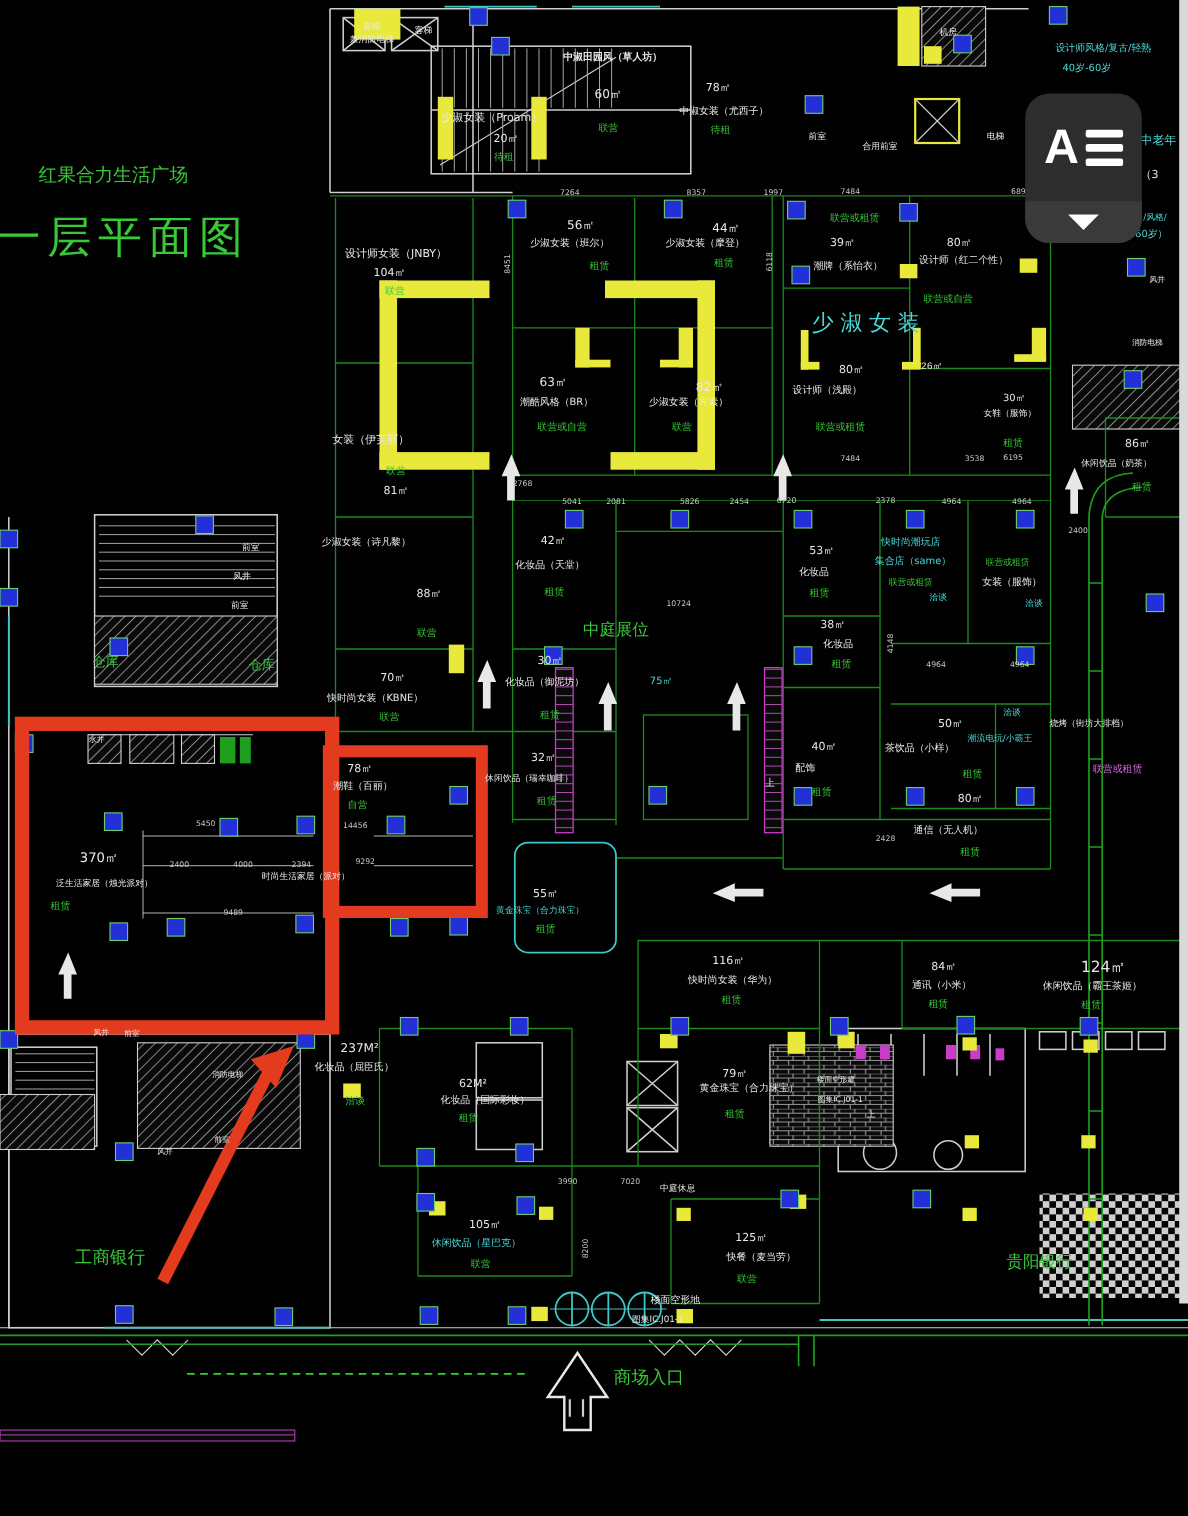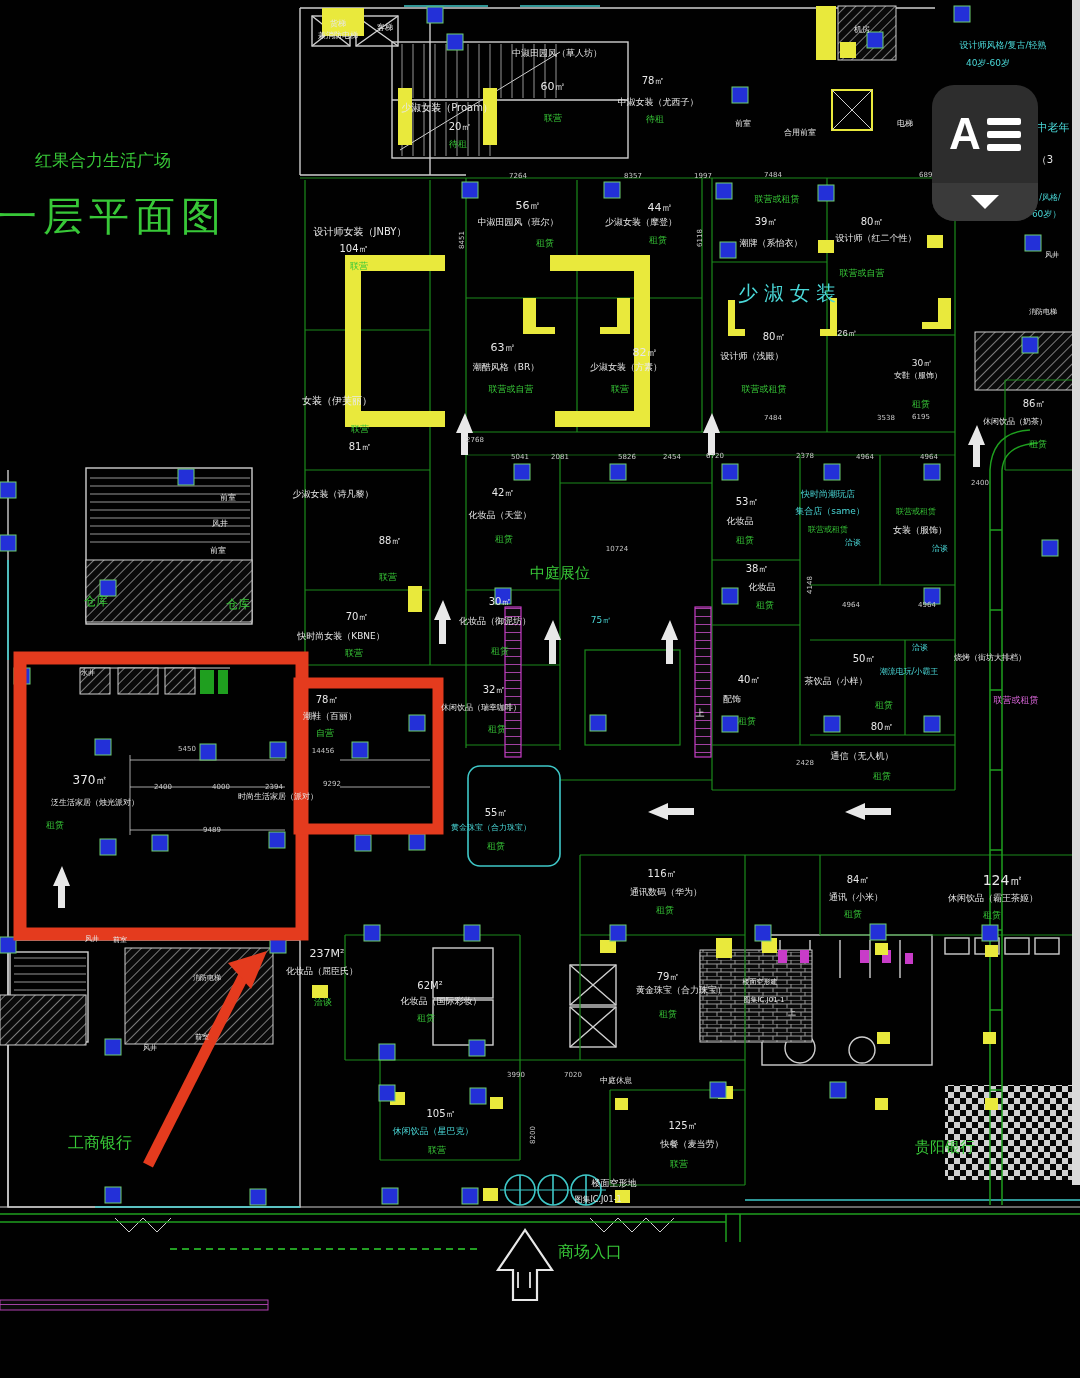--- a/index.html
+++ b/index.html
@@ -314,42 +314,42 @@
       <span class="lbl" style="left: 601px; top: 620px; font-size: 9px; color: rgb(74, 216, 216);">75㎡</span>
       <span class="lbl" style="left: 96px; top: 601px; font-size: 12px; color: rgb(56, 200, 56);">仓库</span>
       <span class="lbl" style="left: 238px; top: 604px; font-size: 12px; color: rgb(56, 200, 56);">仓库</span>
       <span class="lbl" style="left: 338px; top: 24px; font-size: 8px; color: rgb(232, 232, 232);">货梯</span>
       <span class="lbl" style="left: 338px; top: 36px; font-size: 8px; color: rgb(232, 232, 232);">兼消防电梯</span>
       <span class="lbl" style="left: 385px; top: 28px; font-size: 8px; color: rgb(232, 232, 232);">客梯</span>
       <span class="lbl" style="left: 862px; top: 30px; font-size: 8px; color: rgb(232, 232, 232);">机房</span>
       <span class="lbl" style="left: 447px; top: 108px; font-size: 10px; color: rgb(232, 232, 232);">少淑女装（Proam）</span>
       <span class="lbl" style="left: 460px; top: 127px; font-size: 10px; color: rgb(232, 232, 232);">20㎡</span>
       <span class="lbl" style="left: 458px; top: 144px; font-size: 9px; color: rgb(56, 200, 56);">待租</span>
-      <span class="lbl" style="left: 557px; top: 53px; font-size: 9px; color: rgb(232, 232, 232);">中淑田园风（草人坊）</span>
+      <span class="lbl" style="left: 557px; top: 53px; font-size: 9px; color: rgb(232, 232, 232); font-weight: bold;">中淑田园风（草人坊）</span>
       <span class="lbl" style="left: 553px; top: 86px; font-size: 11px; color: rgb(232, 232, 232);">60㎡</span>
       <span class="lbl" style="left: 553px; top: 118px; font-size: 9px; color: rgb(56, 200, 56);">联营</span>
       <span class="lbl" style="left: 653px; top: 81px; font-size: 10px; color: rgb(232, 232, 232);">78㎡</span>
       <span class="lbl" style="left: 658px; top: 102px; font-size: 9px; color: rgb(232, 232, 232);">中淑女装（尤西子）</span>
       <span class="lbl" style="left: 655px; top: 119px; font-size: 9px; color: rgb(56, 200, 56);">待租</span>
       <span class="lbl" style="left: 743px; top: 124px; font-size: 8px; color: rgb(232, 232, 232);">前室</span>
       <span class="lbl" style="left: 800px; top: 133px; font-size: 8px; color: rgb(232, 232, 232);">合用前室</span>
       <span class="lbl" style="left: 905px; top: 124px; font-size: 8px; color: rgb(232, 232, 232);">电梯</span>
       <span class="lbl" style="left: 1003px; top: 45px; font-size: 9px; color: rgb(74, 216, 216);">设计师风格/复古/轻熟</span>
       <span class="lbl" style="left: 988px; top: 63px; font-size: 9px; color: rgb(74, 216, 216);">40岁-60岁</span>
       <span class="lbl" style="left: 1053px; top: 127px; font-size: 11px; color: rgb(74, 216, 216);">中老年</span>
       <span class="lbl" style="left: 1045px; top: 160px; font-size: 10px; color: rgb(232, 232, 232);">（3</span>
       <span class="lbl" style="left: 1050px; top: 198px; font-size: 8px; color: rgb(74, 216, 216);">/风格/</span>
       <span class="lbl" style="left: 1045px; top: 214px; font-size: 9px; color: rgb(74, 216, 216);">-60岁）</span>
       <span class="lbl" style="left: 1052px; top: 255px; font-size: 7px; color: rgb(232, 232, 232);">风井</span>
       <span class="lbl" style="left: 1043px; top: 312px; font-size: 7px; color: rgb(232, 232, 232);">消防电梯</span>
       <span class="lbl" style="left: 360px; top: 232px; font-size: 10px; color: rgb(232, 232, 232);">设计师女装（JNBY）</span>
       <span class="lbl" style="left: 354px; top: 249px; font-size: 10px; color: rgb(232, 232, 232);">104㎡</span>
       <span class="lbl" style="left: 359px; top: 266px; font-size: 9px; color: rgb(56, 200, 56);">联营</span>
       <span class="lbl" style="left: 528px; top: 205px; font-size: 11px; color: rgb(232, 232, 232);">56㎡</span>
-      <span class="lbl" style="left: 518px; top: 222px; font-size: 9px; color: rgb(232, 232, 232);">中淑田园风（班尔）</span>
+      <span class="lbl" style="left: 518px; top: 222px; font-size: 9px; color: rgb(232, 232, 232);">少淑女装（班尔）</span>
       <span class="lbl" style="left: 545px; top: 243px; font-size: 9px; color: rgb(56, 200, 56);">租赁</span>
       <span class="lbl" style="left: 660px; top: 207px; font-size: 11px; color: rgb(232, 232, 232);">44㎡</span>
       <span class="lbl" style="left: 641px; top: 222px; font-size: 9px; color: rgb(232, 232, 232);">少淑女装（摩登）</span>
       <span class="lbl" style="left: 658px; top: 240px; font-size: 9px; color: rgb(56, 200, 56);">租赁</span>
       <span class="lbl" style="left: 503px; top: 347px; font-size: 11px; color: rgb(232, 232, 232);">63㎡</span>
       <span class="lbl" style="left: 506px; top: 367px; font-size: 9px; color: rgb(232, 232, 232);">潮酷风格（BR）</span>
       <span class="lbl" style="left: 511px; top: 389px; font-size: 9px; color: rgb(56, 200, 56);">联营或自营</span>
       <span class="lbl" style="left: 645px; top: 352px; font-size: 11px; color: rgb(232, 232, 232);">82㎡</span>
       <span class="lbl" style="left: 626px; top: 367px; font-size: 9px; color: rgb(232, 232, 232);">少淑女装（方素）</span>
       <span class="lbl" style="left: 620px; top: 389px; font-size: 9px; color: rgb(56, 200, 56);">联营</span>
@@ -423,21 +423,21 @@
       <span class="lbl" style="left: 1016px; top: 700px; font-size: 9px; color: rgb(224, 106, 224);">联营或租赁</span>
       <span class="lbl" style="left: 90px; top: 780px; font-size: 12px; color: rgb(232, 232, 232);">370㎡</span>
       <span class="lbl" style="left: 95px; top: 803px; font-size: 8px; color: rgb(232, 232, 232);">泛生活家居（烛光派对）</span>
       <span class="lbl" style="left: 55px; top: 825px; font-size: 9px; color: rgb(56, 200, 56);">租赁</span>
       <span class="lbl" style="left: 278px; top: 797px; font-size: 8px; color: rgb(232, 232, 232);">时尚生活家居（派对）</span>
       <span class="lbl" style="left: 88px; top: 673px; font-size: 7px; color: rgb(232, 232, 232);">水井</span>
       <span class="lbl" style="left: 327px; top: 700px; font-size: 10px; color: rgb(232, 232, 232);">78㎡</span>
       <span class="lbl" style="left: 330px; top: 716px; font-size: 9px; color: rgb(232, 232, 232);">潮鞋（百丽）</span>
       <span class="lbl" style="left: 325px; top: 733px; font-size: 9px; color: rgb(56, 200, 56);">自营</span>
       <span class="lbl" style="left: 662px; top: 874px; font-size: 10px; color: rgb(232, 232, 232);">116㎡</span>
-      <span class="lbl" style="left: 666px; top: 892px; font-size: 9px; color: rgb(232, 232, 232);">通讯数码（华为）</span>
+      <span class="lbl" style="left: 666px; top: 892px; font-size: 9px; color: rgb(232, 232, 232);">快时尚女装（华为）</span>
       <span class="lbl" style="left: 665px; top: 910px; font-size: 9px; color: rgb(56, 200, 56);">租赁</span>
       <span class="lbl" style="left: 668px; top: 977px; font-size: 10px; color: rgb(232, 232, 232);">79㎡</span>
       <span class="lbl" style="left: 681px; top: 990px; font-size: 9px; color: rgb(232, 232, 232);">黄金珠宝（合力珠宝）</span>
       <span class="lbl" style="left: 668px; top: 1014px; font-size: 9px; color: rgb(56, 200, 56);">租赁</span>
       <span class="lbl" style="left: 858px; top: 880px; font-size: 10px; color: rgb(232, 232, 232);">84㎡</span>
       <span class="lbl" style="left: 856px; top: 897px; font-size: 9px; color: rgb(232, 232, 232);">通讯（小米）</span>
       <span class="lbl" style="left: 853px; top: 914px; font-size: 9px; color: rgb(56, 200, 56);">租赁</span>
       <span class="lbl" style="left: 1003px; top: 880px; font-size: 14px; color: rgb(232, 232, 232);">124㎡</span>
       <span class="lbl" style="left: 993px; top: 898px; font-size: 9px; color: rgb(232, 232, 232);">休闲饮品（霸王茶姬）</span>
       <span class="lbl" style="left: 992px; top: 915px; font-size: 9px; color: rgb(56, 200, 56);">租赁</span>

